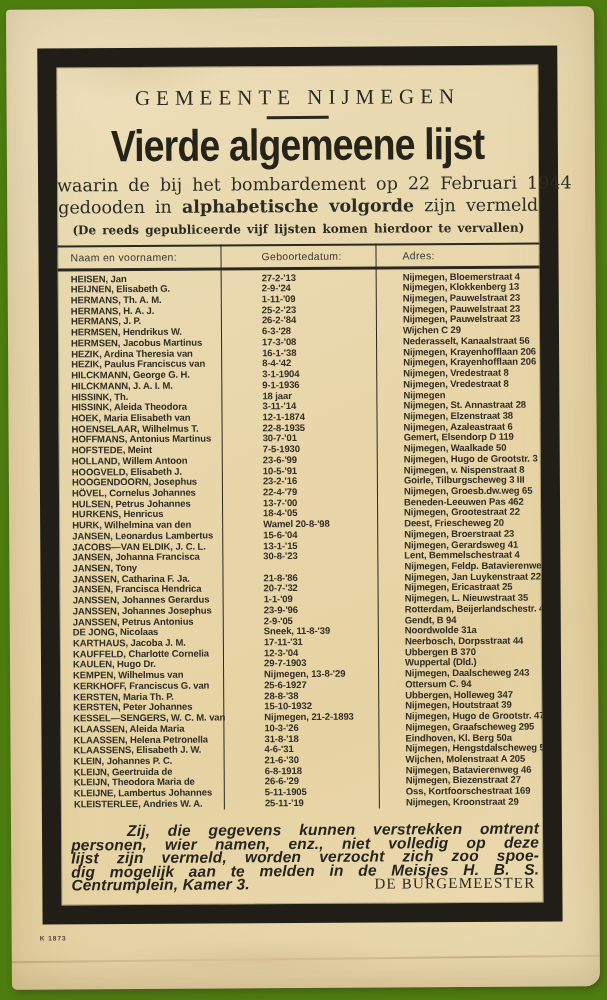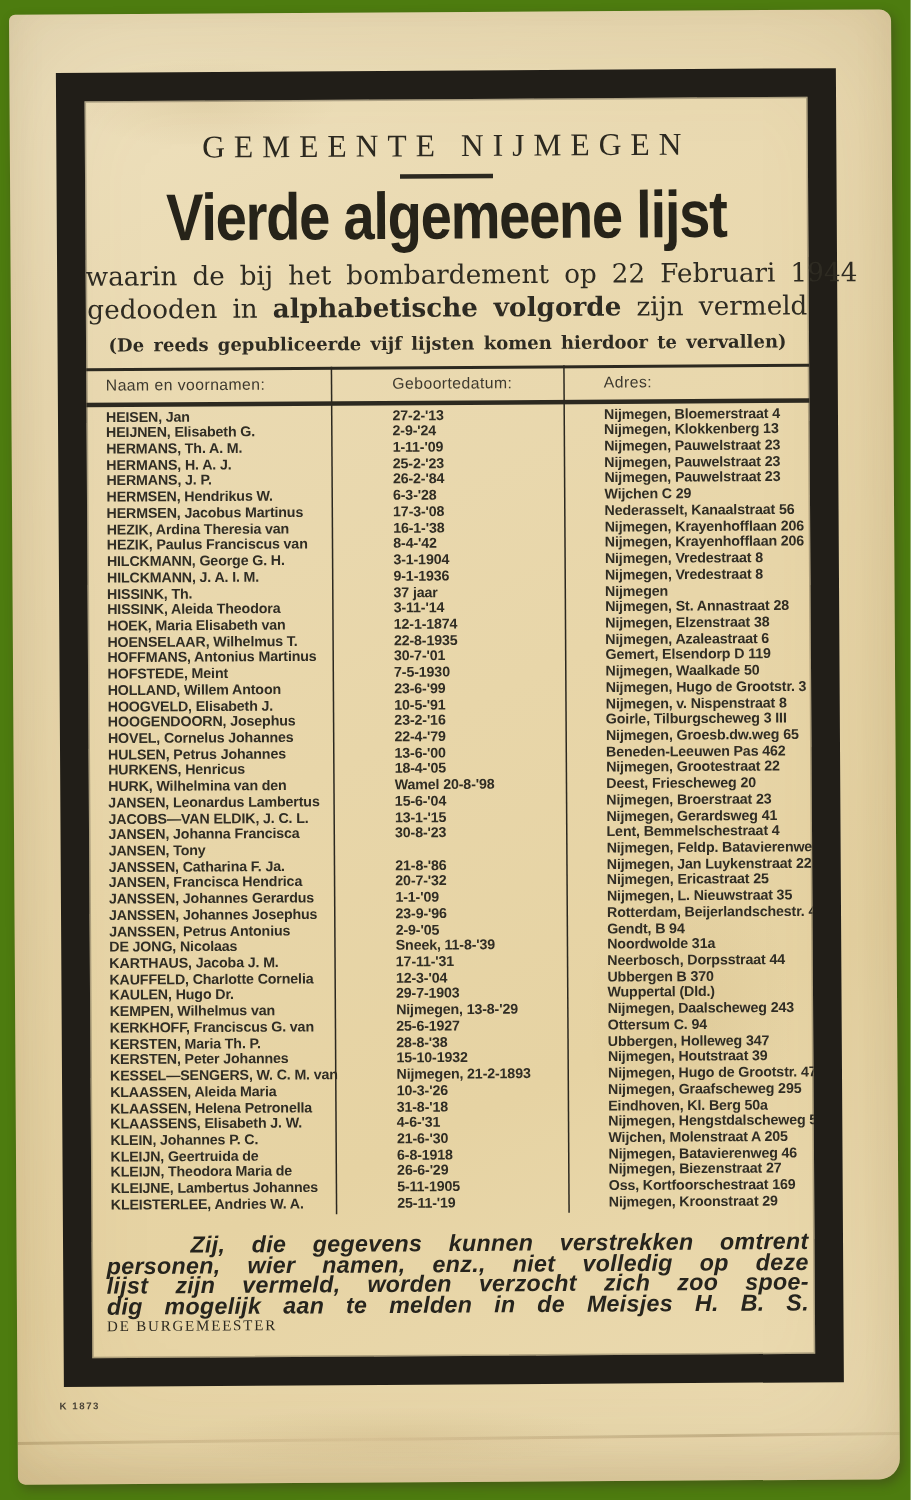--- a/index.html
+++ b/index.html
@@ -71,21 +71,21 @@
   .vline2 { left:318px; }
 
   
   .notice { position:absolute; top:757px; left:0; width:482px; padding:0 4px 0 10px;
     font-family:"Liberation Sans", sans-serif; font-weight:bold; font-style:italic;
     font-size:15.5px; line-height:13.6px; color:#26241d; letter-spacing:0.2px; }
   .nline { text-align:justify; text-align-last:justify; word-spacing:3px; white-space:nowrap; }
   .nline1 { padding-left:56px; }
   .nline5 { display:flex; justify-content:space-between; align-items:baseline; }
   .signature { font-family:"Liberation Serif", serif; font-style:normal; font-weight:normal;
-    font-size:10px; letter-spacing:1.2px; color:#2c2920; padding-right:4px; }
+    font-size:15px; letter-spacing:1.2px; color:#2c2920; padding-right:4px; }
 
   .printer-mark { position:absolute; left:28px; top:925px;
     font-size:6.5px; font-weight:bold; letter-spacing:1px; color:#4a4336; }
 </style>
 </head>
 <body>
 
 <div class="stage">
   <div class="paper">
     <div class="stain stain1"></div>
@@ -167,21 +167,21 @@
               <div class="c-dob">3-1-1904</div>
               <div class="c-addr">Nijmegen, Vredestraat 8</div>
             </div>
               <div class="trow">
               <div class="c-name">HILCKMANN, J. A. I. M.</div>
               <div class="c-dob">9-1-1936</div>
               <div class="c-addr">Nijmegen, Vredestraat 8</div>
             </div>
               <div class="trow">
               <div class="c-name">HISSINK, Th.</div>
-              <div class="c-dob">37 jaar</div>
+              <div class="c-dob">18 jaar</div>
               <div class="c-addr">Nijmegen</div>
             </div>
               <div class="trow">
               <div class="c-name">HISSINK, Aleida Theodora</div>
               <div class="c-dob">3-11-'14</div>
               <div class="c-addr">Nijmegen, St. Annastraat 28</div>
             </div>
               <div class="trow">
               <div class="c-name">HOEK, Maria Elisabeth van</div>
               <div class="c-dob">12-1-1874</div>
@@ -217,21 +217,21 @@
               <div class="c-dob">23-2-'16</div>
               <div class="c-addr">Goirle, Tilburgscheweg 3 III</div>
             </div>
               <div class="trow">
               <div class="c-name">HÖVEL, Cornelus Johannes</div>
               <div class="c-dob">22-4-'79</div>
               <div class="c-addr">Nijmegen, Groesb.dw.weg 65</div>
             </div>
               <div class="trow">
               <div class="c-name">HULSEN, Petrus Johannes</div>
-              <div class="c-dob">13-6-'00</div>
+              <div class="c-dob">13-7-'00</div>
               <div class="c-addr">Beneden-Leeuwen Pas 462</div>
             </div>
               <div class="trow">
               <div class="c-name">HURKENS, Henricus</div>
               <div class="c-dob">18-4-'05</div>
               <div class="c-addr">Nijmegen, Grootestraat 22</div>
             </div>
               <div class="trow">
               <div class="c-name">HURK, Wilhelmina van den</div>
               <div class="c-dob">Wamel 20-8-'98</div>
@@ -371,20 +371,21 @@
           <div class="vline vline1"></div>
           <div class="vline vline2"></div>
         </div>
 
         <div class="notice">
           <div class="nline nline1">Zij, die gegevens kunnen verstrekken omtrent</div>
           <div class="nline">personen, wier namen, enz., niet volledig op deze</div>
           <div class="nline">lijst zijn vermeld, worden verzocht zich zoo spoe-</div>
           <div class="nline">dig mogelijk aan te melden in de Meisjes H. B. S.</div>
           <div class="nline5">
+            <span>Centrumplein, Kamer 3.</span>
             <span class="signature">DE BURGEMEESTER</span>
           </div>
         </div>
 
       </div>
     </div>
 
     <div class="printer-mark">K 1873</div>
   </div>
 </div>

